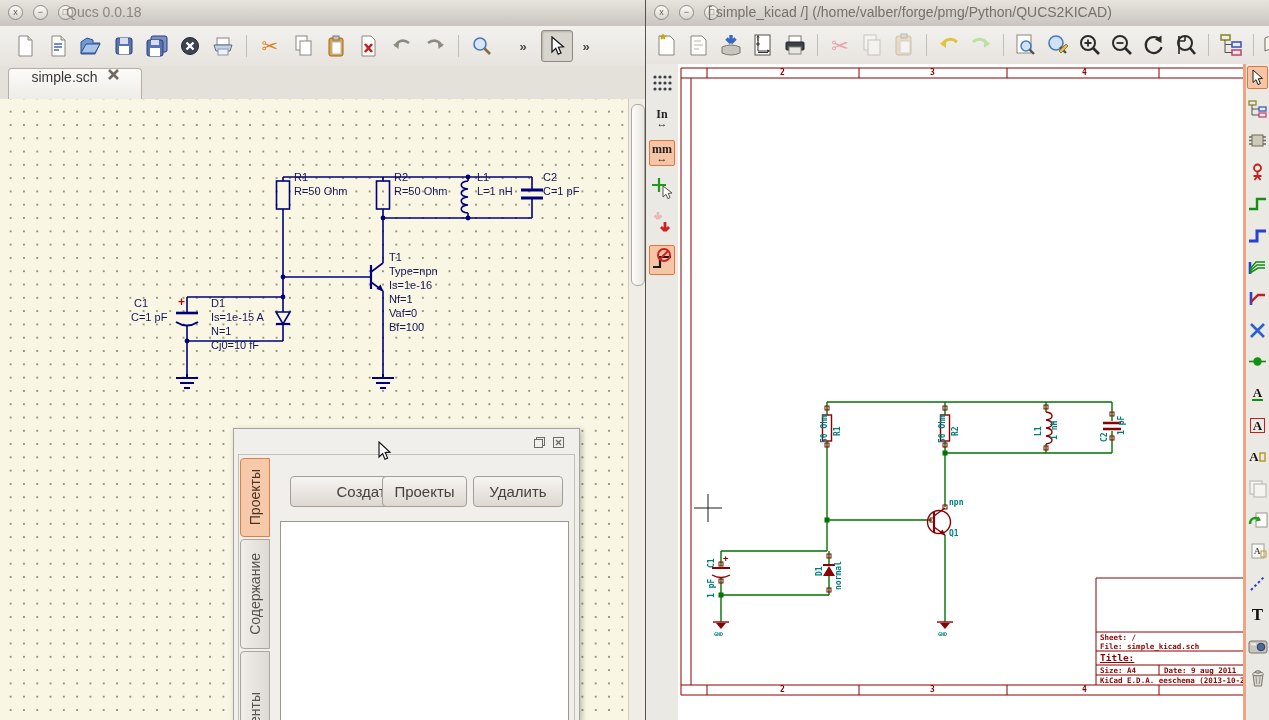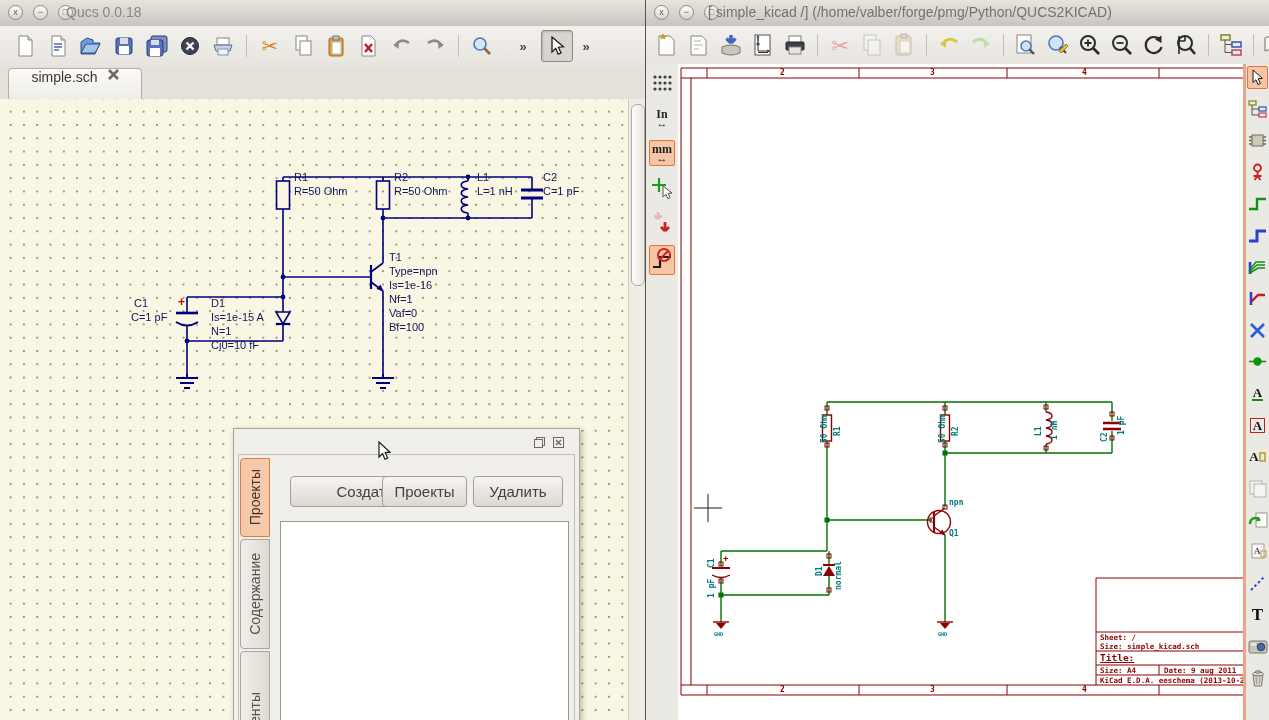--- a/index.html
+++ b/index.html
@@ -602,21 +602,21 @@
       </svg>
 
       <span class="kframe-num" style="left:102px;top:4px;">2</span>
       <span class="kframe-num" style="left:252px;top:4px;">3</span>
       <span class="kframe-num" style="left:404px;top:4px;">4</span>
       <span class="kframe-num" style="left:102px;top:621px;">2</span>
       <span class="kframe-num" style="left:252px;top:621px;">3</span>
       <span class="kframe-num" style="left:404px;top:621px;">4</span>
 
       <span class="ktb" style="left:422px;top:569px;">Sheet: /</span>
-      <span class="ktb" style="left:422px;top:578px;">Size: simple_kicad.sch</span>
+      <span class="ktb" style="left:422px;top:578px;">File: simple_kicad.sch</span>
       <span class="ktb ktb-big" style="left:422px;top:588px;text-decoration:underline;">Title:</span>
       <span class="ktb" style="left:422px;top:602px;">Size: A4</span>
       <span class="ktb" style="left:486px;top:602px;">Date: 9 aug 2011</span>
       <span class="ktb" style="left:422px;top:612px;">KiCad E.D.A.  eeschema (2013-10-2</span>
 
       <span class="kv" style="left:142px;top:349px;height:30px;">50 Ohm</span>
       <span class="kv" style="left:155px;top:356px;height:16px;">R1</span>
       <span class="kv" style="left:260px;top:349px;height:30px;">50 Ohm</span>
       <span class="kv" style="left:273px;top:356px;height:16px;">R2</span>
       <span class="kv" style="left:356px;top:356px;height:16px;">L1</span>

